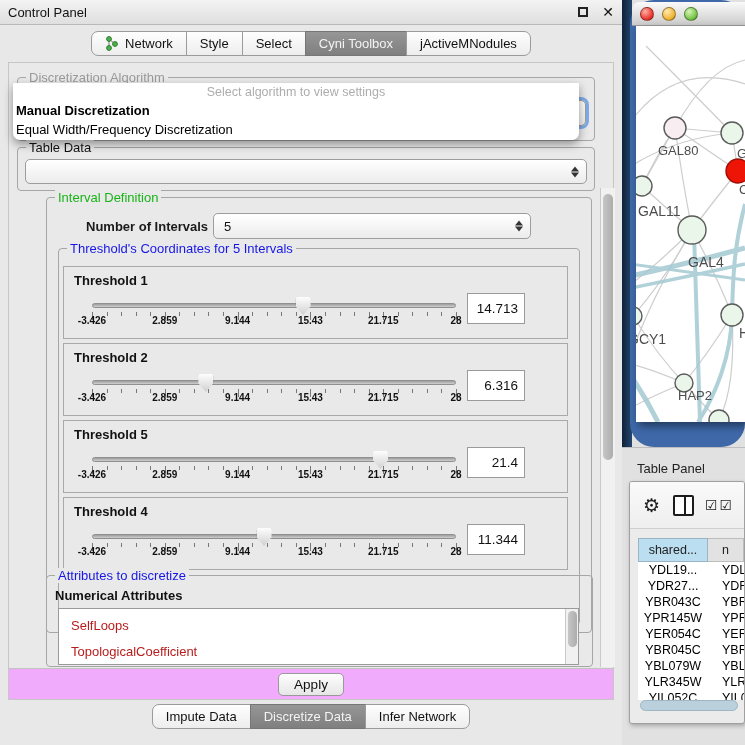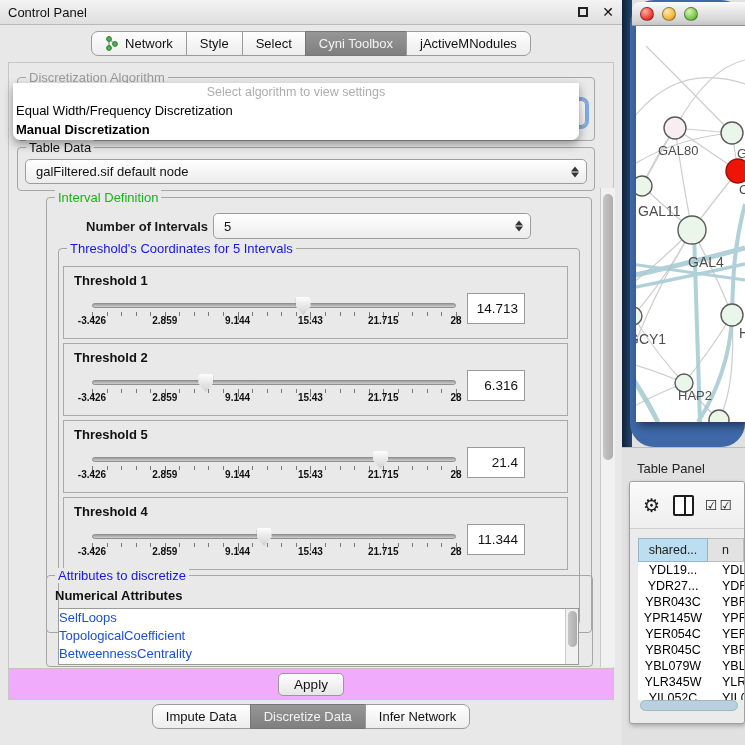--- a/index.html
+++ b/index.html
@@ -64,21 +64,21 @@
   .th-ticks { position:absolute; left:28px; top:45px; width:364px; height:9px; }
   .th-ticks i { position:absolute; top:0; width:1px; background:#777; }
   .th-labels { position:absolute; left:28px; top:48px; width:364px; height:13px; }
   .th-labels span { position:absolute; transform:translateX(-50%); font-size:10px; font-weight:bold; color:#111; white-space:nowrap; }
   .th-value { position:absolute; left:403px; top:26px; width:58px; height:31px; background:#fff;
               border:1px solid #9a9a9a; font-size:13.5px; color:#111; text-align:right;
               line-height:29px; padding-right:6px; }
 
   
   .attr-list { position:absolute; background:#fff; border:1px solid #9a9a9a; overflow:hidden; }
-  .attr-item { height:18px; line-height:18px; padding-left:0; font-size:13px; color:#1d4ed8; white-space:nowrap; }
+  .attr-item { height:18px; line-height:18px; padding-left:12px; font-size:13px; color:#b91c1c; white-space:nowrap;margin-top:8px; }
   .vscroll { position:absolute; background:#f1f1f1; border-left:1px solid #c9c9c9; }
   .vscroll .thumb { position:absolute; left:2px; width:9px; background:linear-gradient(90deg,#c6c6c6,#adadad); border-radius:5px; }
 
   .apply-zone { position:absolute; left:0; top:605px; width:604px; height:31px; background:#f0abfc; border-top:1px solid #c2c2c2; }
   .apply-btn { position:absolute; left:50%; transform:translateX(-50%); top:4px; width:66px; height:23px;
                background:linear-gradient(#fefefe,#e6e6e6); border:1px solid #999; border-radius:5px;
                font-size:13.5px; color:#111; text-align:center; line-height:21px; }
 
   .net-icon { display:inline-block; width:15px; height:15px; }
 
@@ -164,28 +164,27 @@
       <div class="combo focused" style="left:8px; top:22px; width:560px;">
         <span class="arrows">
             <i class="up"></i>
             <i class="dn"></i>
           </span>
       </div>
     </div>
 
     <div class="popup" id="algoPopup">
         <div class="ph">Select algorithm to view settings</div>
+        <div class="opt hl">Manual Discretization</div>
         <div class="opt">Equal Width/Frequency Discretization</div>
-        <div class="opt hl">Manual Discretization</div>
       </div>
 
     <div class="groupbox" style="left:8px; top:84px; width:578px; height:44px;">
       <span class="group-title gt-black">Table Data</span>
       <div class="combo" style="left:7px; top:11px; width:562px; height:25px;">
-        <span>galFiltered.sif default node</span>
         <span class="arrows">
             <i class="up"></i>
             <i class="dn"></i>
           </span>
       </div>
     </div>
 
     <div class="groupbox" style="left:37px; top:134px; width:546px; height:436px;">
       <span class="group-title gt-green">Interval Definition</span>
     </div>

